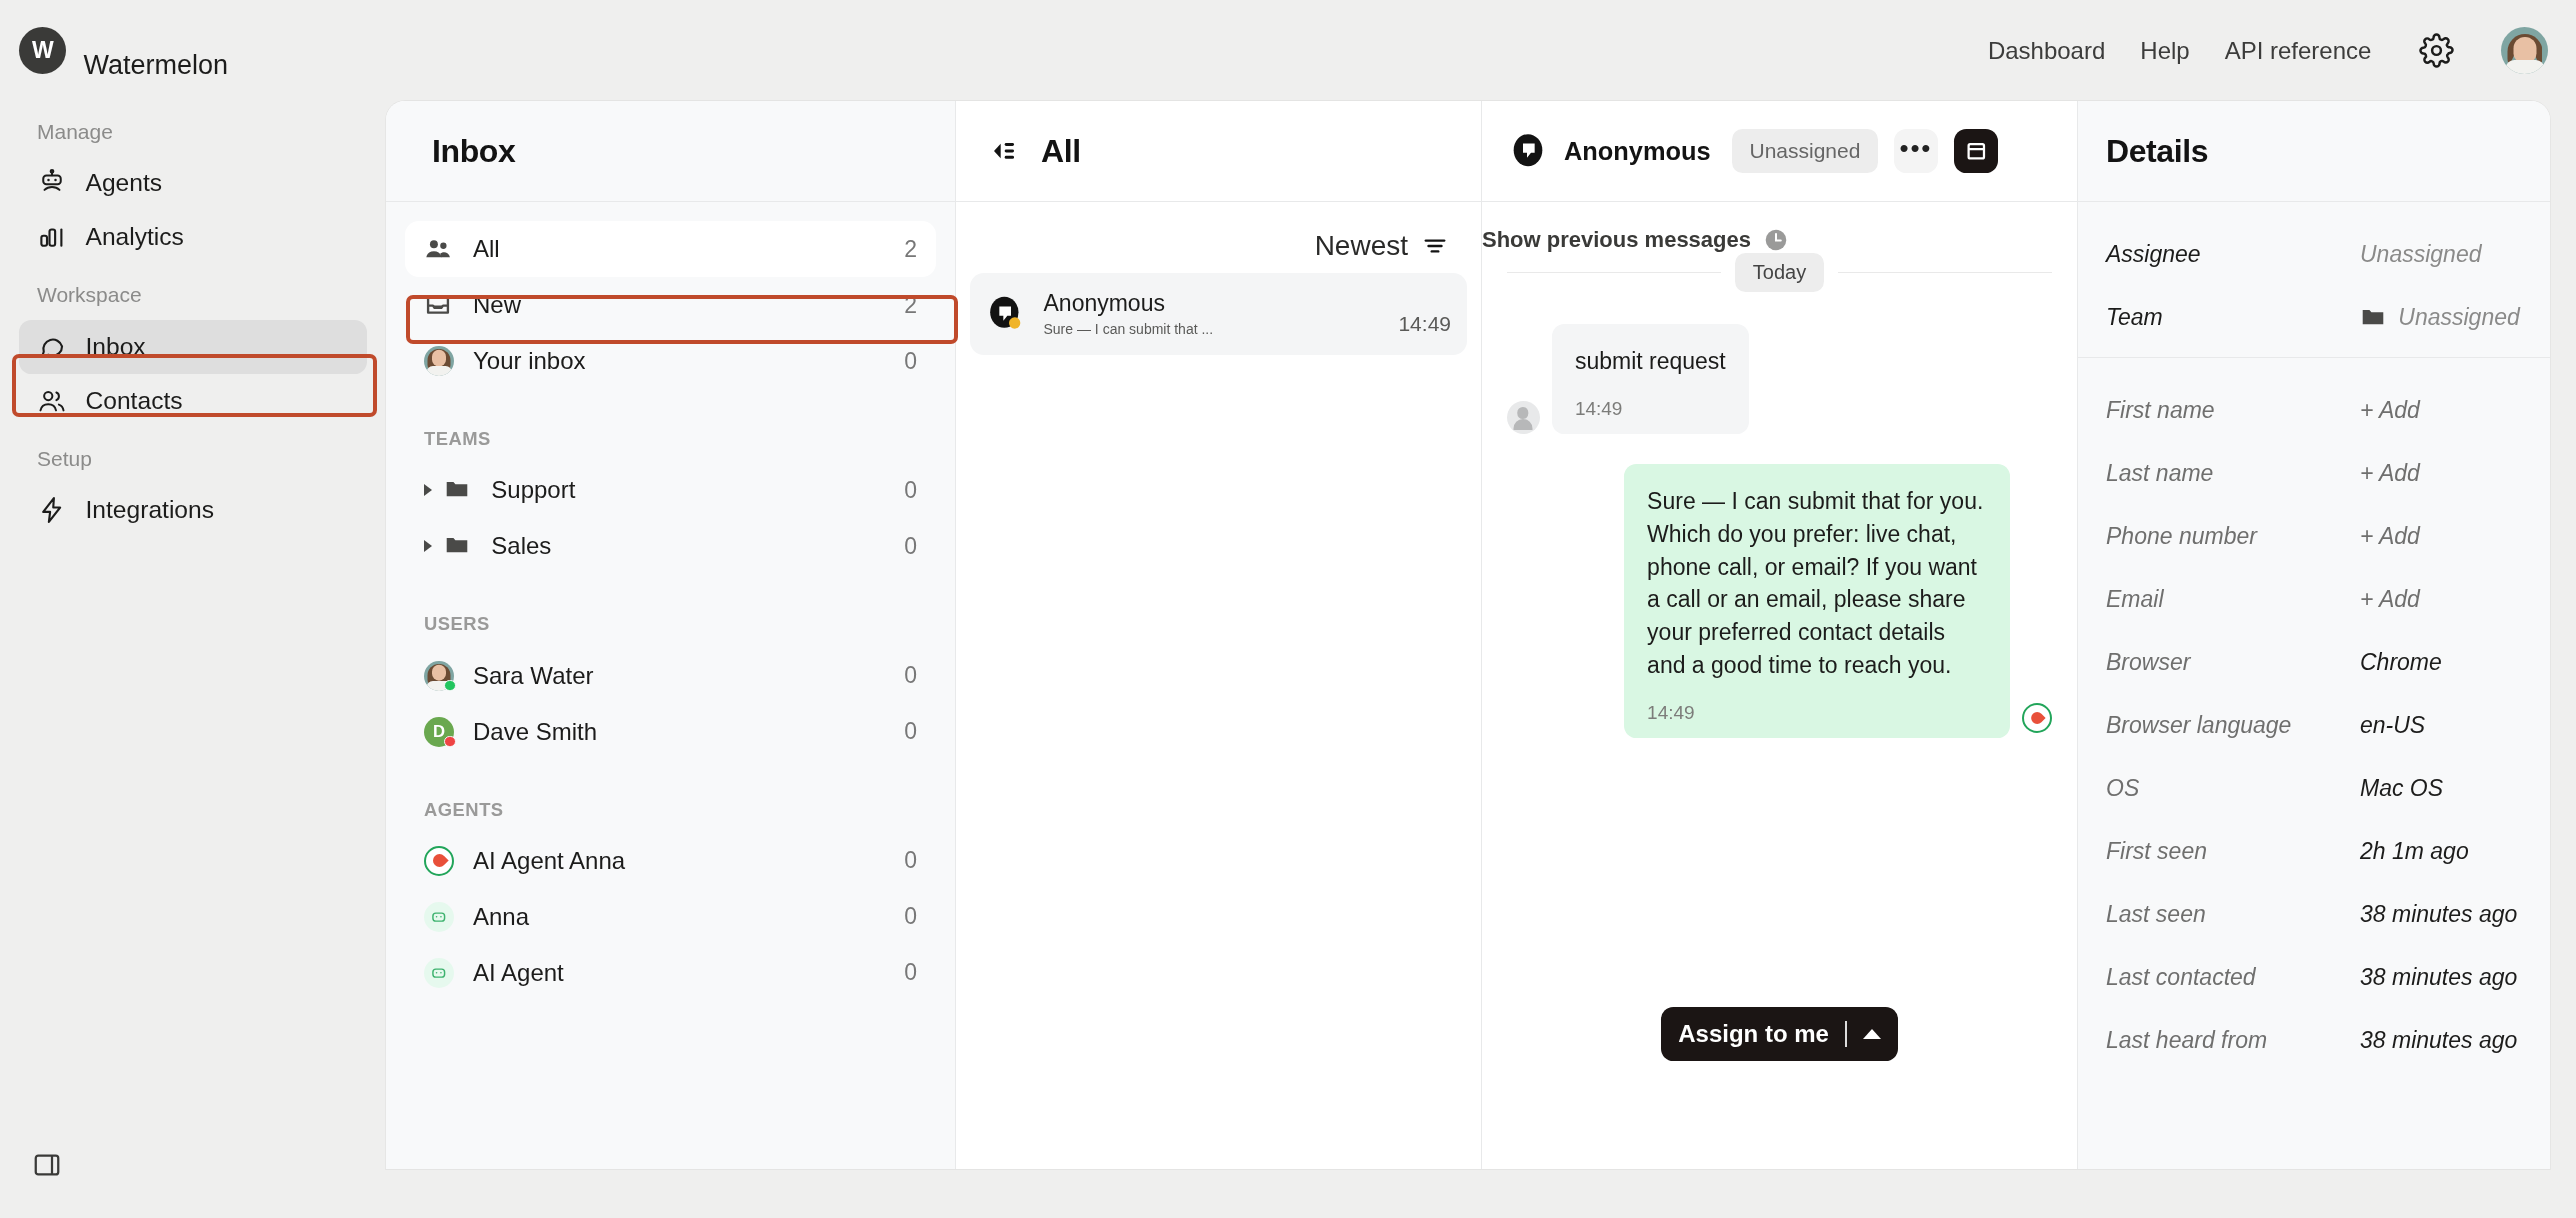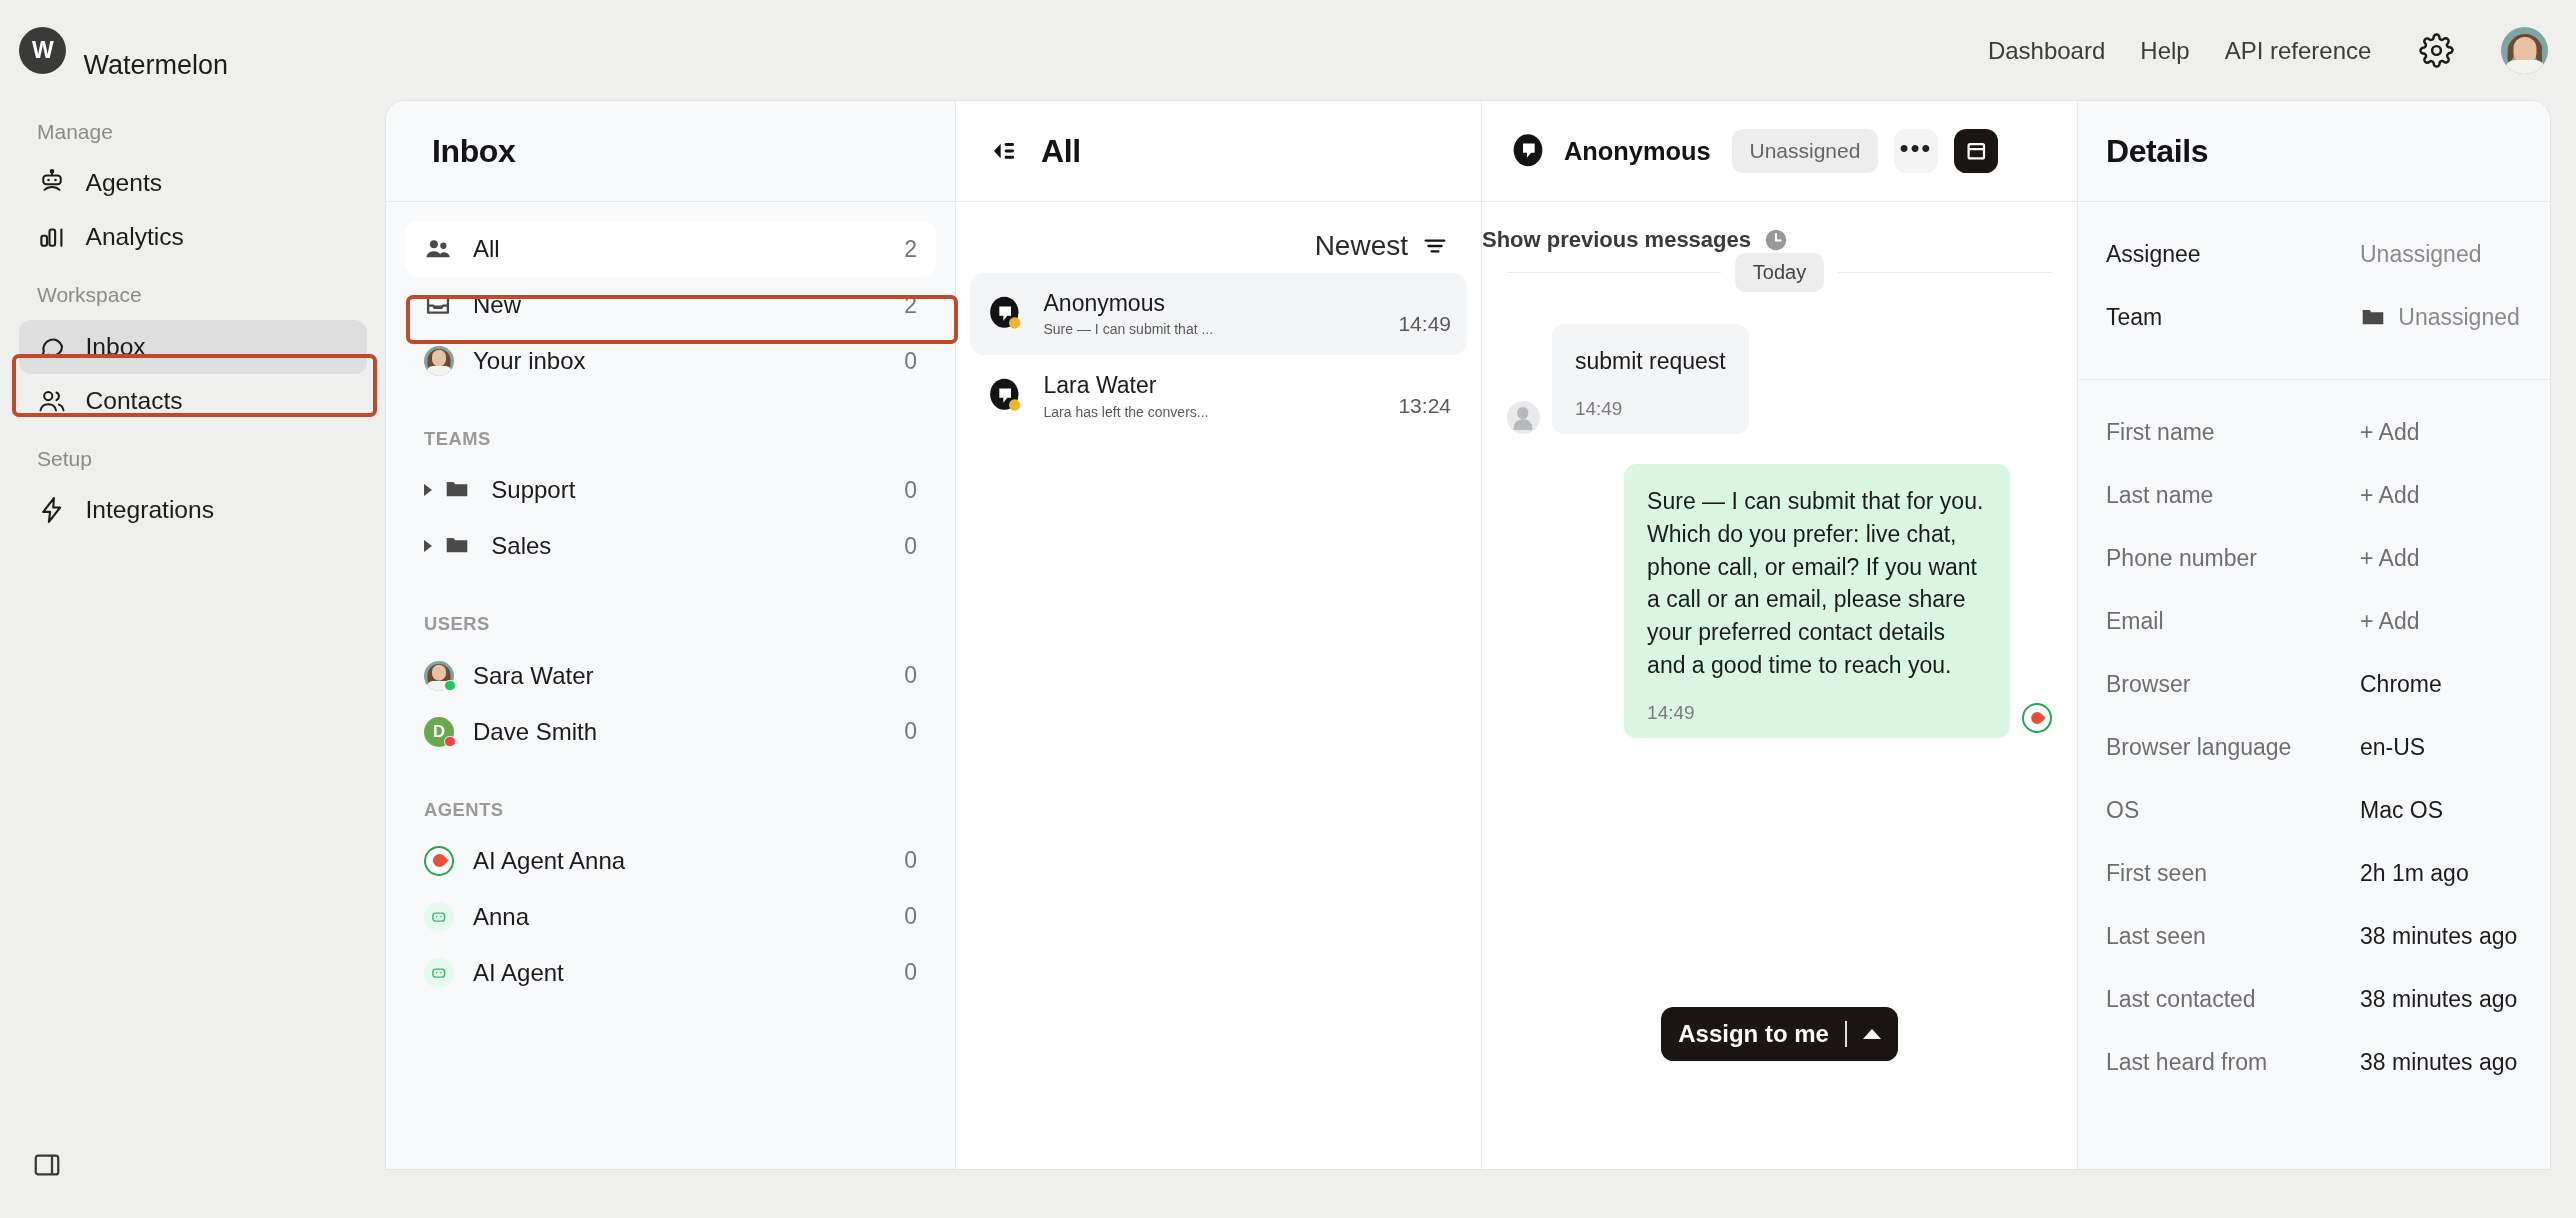--- a/index.html
+++ b/index.html
@@ -133,21 +133,21 @@
   .av-sm .h { position: absolute; left: 50%; top: 6.1px; transform: translateX(-50%); width: 11.4px; height: 11.4px; border-radius: 50%; background: #b7b8b9; }
   .av-sm .b { position: absolute; left: 50%; bottom: 4.4px; transform: translateX(-50%); width: 19px; height: 10.5px; border-radius: 9.6px 9.6px 0 0; background: #b7b8b9; }
   .chat-foot { height: 202px; display: flex; align-items: flex-start; justify-content: center; padding-top: 40px; }
   .assign-btn { background: #1b1514; color: #fff; border-radius: 12.3px; height: 54px; display: flex; align-items: center; padding: 0 17.5px; gap: 16px; font-size: 24px; font-weight: bold; cursor: pointer; }
   .assign-btn .sep { width: 1.8px; height: 26px; background: #fff; opacity: .85; }
   .caret-up { width: 0; height: 0; border-left: 9.6px solid transparent; border-right: 9.6px solid transparent; border-bottom: 10.5px solid #fff; }
 
   
   .col-details { flex: 1 1 auto; height: 100%; background: #f8f9fa; }
   .col-details .col-head { padding-left: 28px; }
-  .det-group { padding: 30px 28px 40px 28px; border-bottom: 0.9px solid #e8e9ea; }
+  .det-group { padding: 30px 28px 18px 28px; border-bottom: 0.9px solid #e8e9ea; font-style: italic; }
   .det-row { display: flex; align-items: center; height: 44px; margin-bottom: 19px; }
   .det-row:last-child { margin-bottom: 0; }
   .det-k { width: 254px; font-size: 23px; color: #1c1c1b; }
   .det-k.mut { color: #6f6f6e; }
   .det-v { font-size: 23px; color: #1c1c1b; display: flex; align-items: center; gap: 12.3px; }
   .det-v.mut { color: #8a8a89; }
   .det-v.add { color: #6f6f6e; cursor: pointer; }
 
   svg { display: block; }
 </style>
@@ -409,34 +409,20 @@
           <circle cx="17.2" cy="17.4" r="3.4" fill="#f0b429"></circle>
         </svg>
       </span>
       <span class="conv-txt">
         <span class="conv-name" style="display:block;">Anonymous</span>
         <span class="conv-prev" style="display:block;">Sure — I can submit that ...</span>
       </span>
       <span class="conv-time">14:49</span>
     </div>
 
-    <div class="conv">
-      <span class="conv-av">
-        <svg viewBox="0 0 24 24" width="40" height="40">
-          <ellipse cx="11" cy="11" rx="8.5" ry="9.3" fill="#131313"></ellipse>
-          <path d="M8 7.5h7v5.5h-2.2L10.4 16v-3H8z" fill="#fff"></path>
-          <circle cx="17.2" cy="17.4" r="3.4" fill="#f0b429"></circle>
-        </svg>
-      </span>
-      <span class="conv-txt">
-        <span class="conv-name" style="display:block;">Lara Water</span>
-        <span class="conv-prev" style="display:block;">Lara has left the convers...</span>
-      </span>
-      <span class="conv-time">13:24</span>
-    </div>
   </div>
 
   <div class="col-chat">
     <div class="chat-head">
       <span style="width:40px;height:40px;flex:0 0 40px;">
         <svg viewBox="0 0 24 24" width="40" height="40">
           <ellipse cx="12" cy="11.5" rx="8.6" ry="9.6" fill="#131313"></ellipse>
           <path d="M9 7.5h7v5.5h-2.2L11.4 16v-3H9z" fill="#fff"></path>
         </svg>
       </span>

